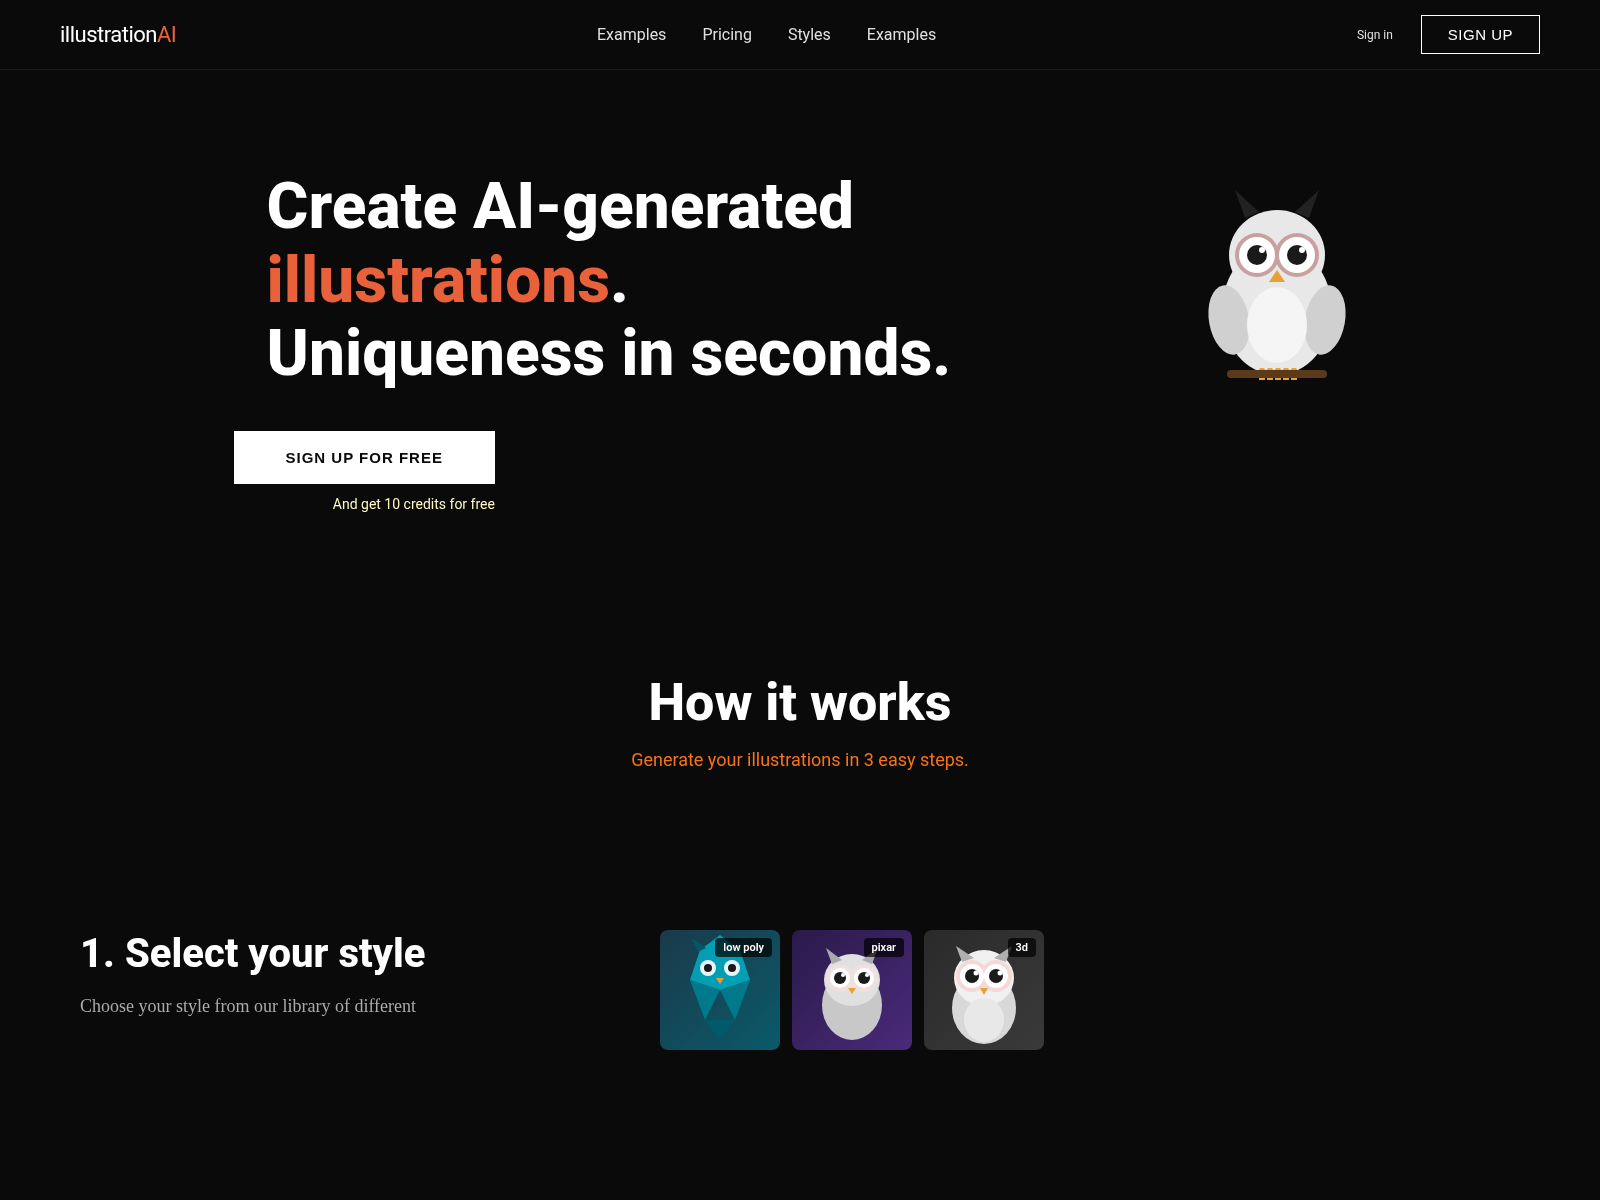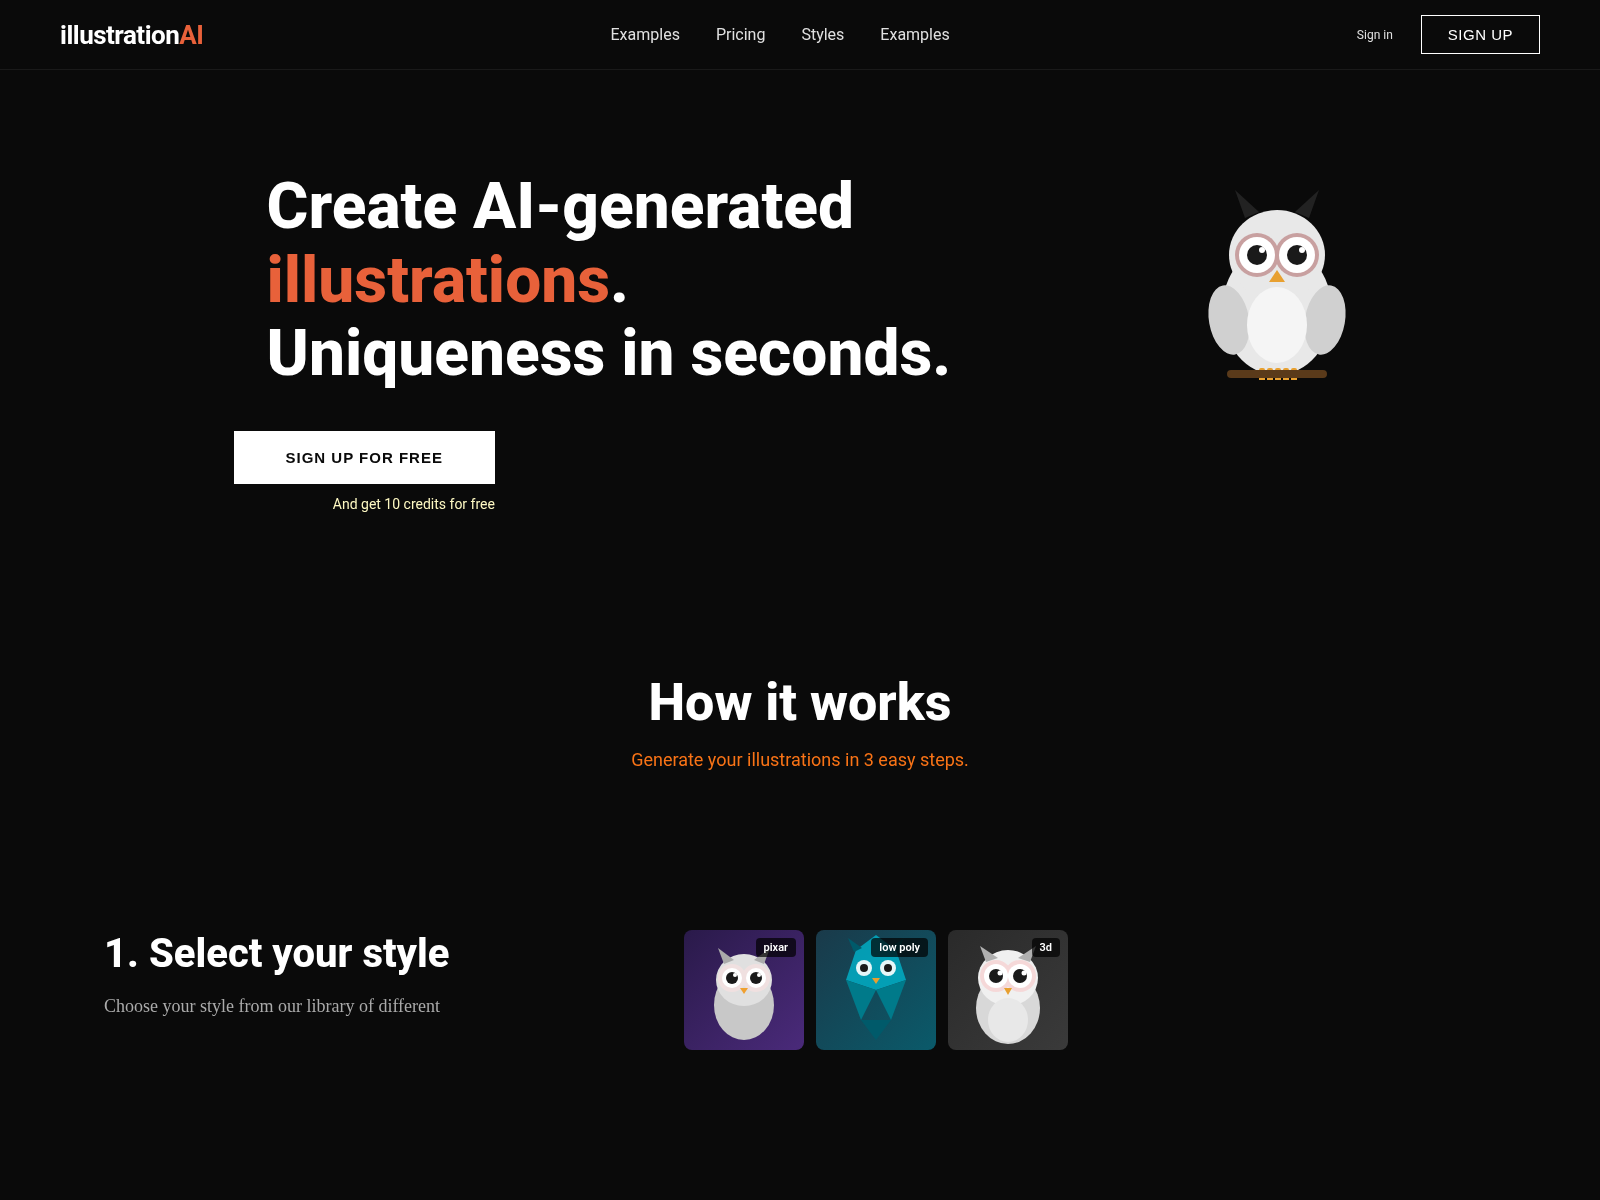--- a/index.html
+++ b/index.html
@@ -18,22 +18,22 @@
       justify-content: space-between;
       padding: 0 60px;
       height: 70px;
       border-bottom: 1px solid #1a1a1a;
       position: sticky;
       top: 0;
       background: #0a0a0a;
       z-index: 100;
     }
     .nav-logo {
-      font-size: 26px;
-      font-weight: 700;
+      font-size: 22px;
+      font-weight: 400;
       letter-spacing: -0.5px;
     }
     .nav-logo span.logo-white { color: #ffffff; }
     .nav-logo span.logo-orange { color: #e8613a; }
     .nav-links {
       display: flex;
       gap: 36px;
       list-style: none;
     }
     .nav-links li a {
@@ -127,21 +127,20 @@
     
     .steps-section {
       padding: 40px 80px 60px;
       display: flex;
       align-items: flex-start;
       gap: 80px;
     }
     .step-text {
       flex: 1;
       max-width: 500px;
-      margin-left: 24px;
     }
     .step-number-title {
       font-size: 40px;
       font-weight: 800;
       margin-bottom: 16px;
     }
     .step-description {
       color: #aaaaaa;
       font-size: 18px;
       line-height: 1.5;
@@ -288,56 +287,56 @@
   <h2>How it works</h2>
   <p class="subtitle">Generate your illustrations in 3 easy steps.</p>
 </section>
 
 <section class="steps-section">
   <div class="step-text">
     <h3 class="step-number-title">1. Select your style</h3>
     <p class="step-description">Choose your style from our library of different</p>
   </div>
   <div class="step-images">
+
+    <div class="style-card card-lowpoly">
+      <span class="style-badge">low poly</span>
+      
+      <svg width="120" height="120" viewBox="0 0 120 120">
+        <polygon points="40,20 60,5 80,20 90,50 60,60 30,50" fill="#00b4cc" opacity="0.8"></polygon>
+        <polygon points="30,50 60,60 45,90" fill="#007a8a"></polygon>
+        <polygon points="90,50 60,60 75,90" fill="#007a8a"></polygon>
+        <polygon points="45,90 75,90 60,110" fill="#005a6a"></polygon>
+        <circle cx="48" cy="38" r="8" fill="#fff" opacity="0.9"></circle>
+        <circle cx="72" cy="38" r="8" fill="#fff" opacity="0.9"></circle>
+        <circle cx="48" cy="38" r="4" fill="#1a1a1a"></circle>
+        <circle cx="72" cy="38" r="4" fill="#1a1a1a"></circle>
+        <polygon points="56,48 60,54 64,48" fill="#e8a030"></polygon>
+
+        <polygon points="38,22 32,8 46,18" fill="#005a6a"></polygon>
+        <polygon points="82,22 88,8 74,18" fill="#005a6a"></polygon>
+      </svg>
+    </div>
 
     <div class="style-card card-pixar">
       <span class="style-badge">pixar</span>
       <svg width="120" height="120" viewBox="0 0 120 120">
         <ellipse cx="60" cy="75" rx="30" ry="35" fill="#c8c8c8"></ellipse>
         <ellipse cx="60" cy="50" rx="28" ry="26" fill="#e0e0e0"></ellipse>
         <circle cx="48" cy="48" r="14" fill="#f0e0e0"></circle>
         <circle cx="72" cy="48" r="14" fill="#f0e0e0"></circle>
         <circle cx="48" cy="48" r="10" fill="white"></circle>
         <circle cx="72" cy="48" r="10" fill="white"></circle>
         <circle cx="48" cy="48" r="6" fill="#1a1a1a"></circle>
         <circle cx="72" cy="48" r="6" fill="#1a1a1a"></circle>
         <circle cx="51" cy="45" r="2" fill="white"></circle>
         <circle cx="75" cy="45" r="2" fill="white"></circle>
         <polygon points="56,58 60,64 64,58" fill="#f0a030"></polygon>
         <polygon points="40,34 34,18 50,30" fill="#aaaaaa"></polygon>
         <polygon points="80,34 86,18 70,30" fill="#aaaaaa"></polygon>
-      </svg>
-    </div>
-
-    <div class="style-card card-lowpoly">
-      <span class="style-badge">low poly</span>
-      
-      <svg width="120" height="120" viewBox="0 0 120 120">
-        <polygon points="40,20 60,5 80,20 90,50 60,60 30,50" fill="#00b4cc" opacity="0.8"></polygon>
-        <polygon points="30,50 60,60 45,90" fill="#007a8a"></polygon>
-        <polygon points="90,50 60,60 75,90" fill="#007a8a"></polygon>
-        <polygon points="45,90 75,90 60,110" fill="#005a6a"></polygon>
-        <circle cx="48" cy="38" r="8" fill="#fff" opacity="0.9"></circle>
-        <circle cx="72" cy="38" r="8" fill="#fff" opacity="0.9"></circle>
-        <circle cx="48" cy="38" r="4" fill="#1a1a1a"></circle>
-        <circle cx="72" cy="38" r="4" fill="#1a1a1a"></circle>
-        <polygon points="56,48 60,54 64,48" fill="#e8a030"></polygon>
-
-        <polygon points="38,22 32,8 46,18" fill="#005a6a"></polygon>
-        <polygon points="82,22 88,8 74,18" fill="#005a6a"></polygon>
       </svg>
     </div>
 
     <div class="style-card card-3d">
       <span class="style-badge">3d</span>
       <svg width="120" height="120" viewBox="0 0 120 120">
         <ellipse cx="60" cy="78" rx="32" ry="36" fill="#d8d8d8"></ellipse>
         <ellipse cx="60" cy="48" rx="30" ry="28" fill="#f0f0f0"></ellipse>
         <circle cx="48" cy="46" r="16" fill="#f5d8d8"></circle>
         <circle cx="72" cy="46" r="16" fill="#f5d8d8"></circle>

